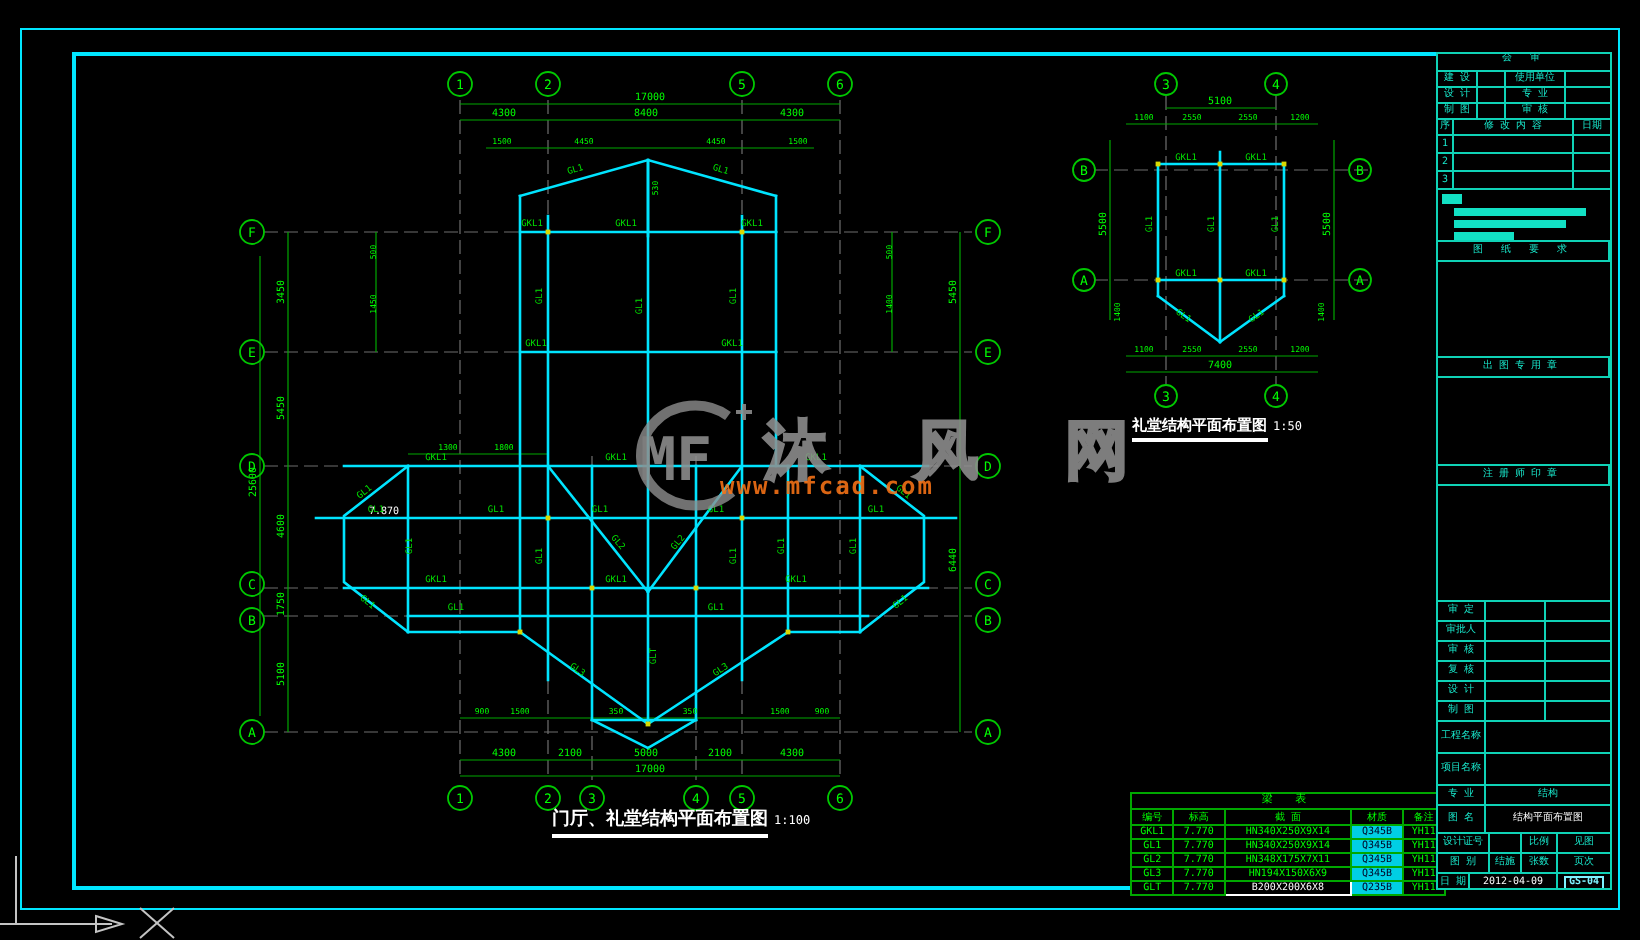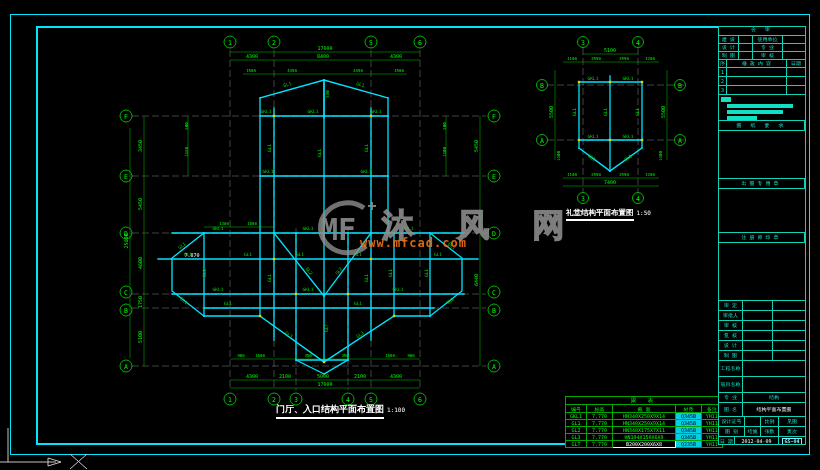--- a/index.html
+++ b/index.html
@@ -254,21 +254,21 @@
       <circle class="axiscirc" cx="386" cy="264" r="6"></circle>
         <text class="axistxt" x="386" y="266.5">C</text>
       <circle class="axiscirc" cx="386" cy="282" r="6"></circle>
         <text class="axistxt" x="386" y="284.5">B</text>
       <circle class="axiscirc" cx="386" cy="338" r="6"></circle>
         <text class="axistxt" x="386" y="340.5">A</text>
     </g>
   </svg>
 
   <div class="abs dwg-title" style="left:276px;top:403px;font-size:9px;">
-    <span class="t">门厅、入口结构平面布置图</span><span class="s">1:100</span>
+    <span class="t">门厅、礼堂结构平面布置图</span><span class="s">1:100</span>
   </div>
 
   <svg class="abs" style="left:535px;top:30px;" width="180" height="200" viewBox="0 0 180 200">
     <g>
       <line class="gridline" x1="48" y1="18" x2="48" y2="162"></line>
       <line class="gridline" x1="103" y1="18" x2="103" y2="162"></line>
       <line class="gridline" x1="12" y1="55" x2="152" y2="55"></line>
       <line class="gridline" x1="12" y1="110" x2="152" y2="110"></line>
     </g>
     <g>

